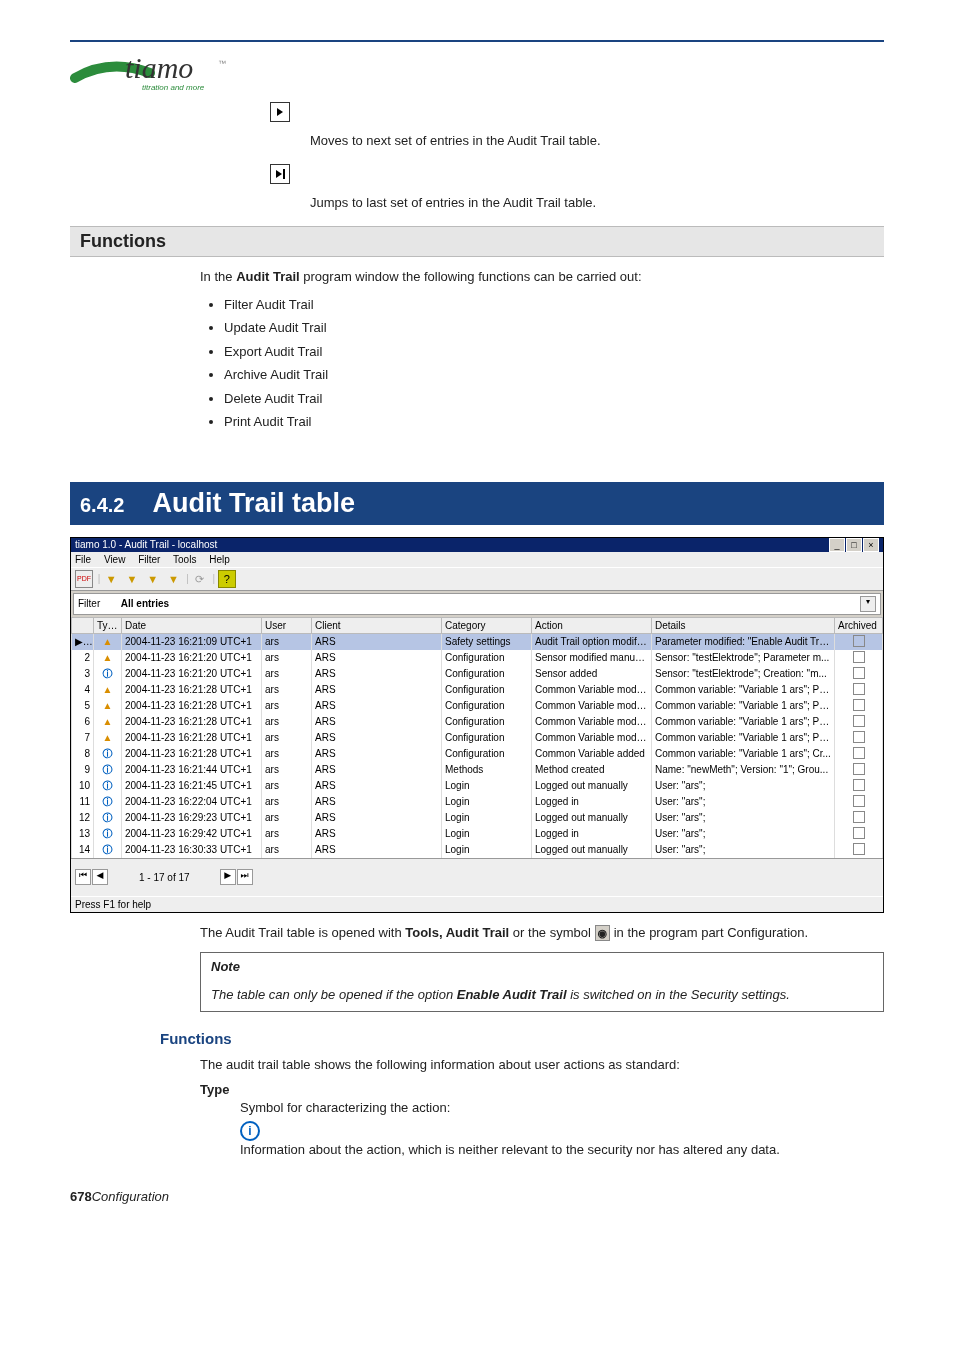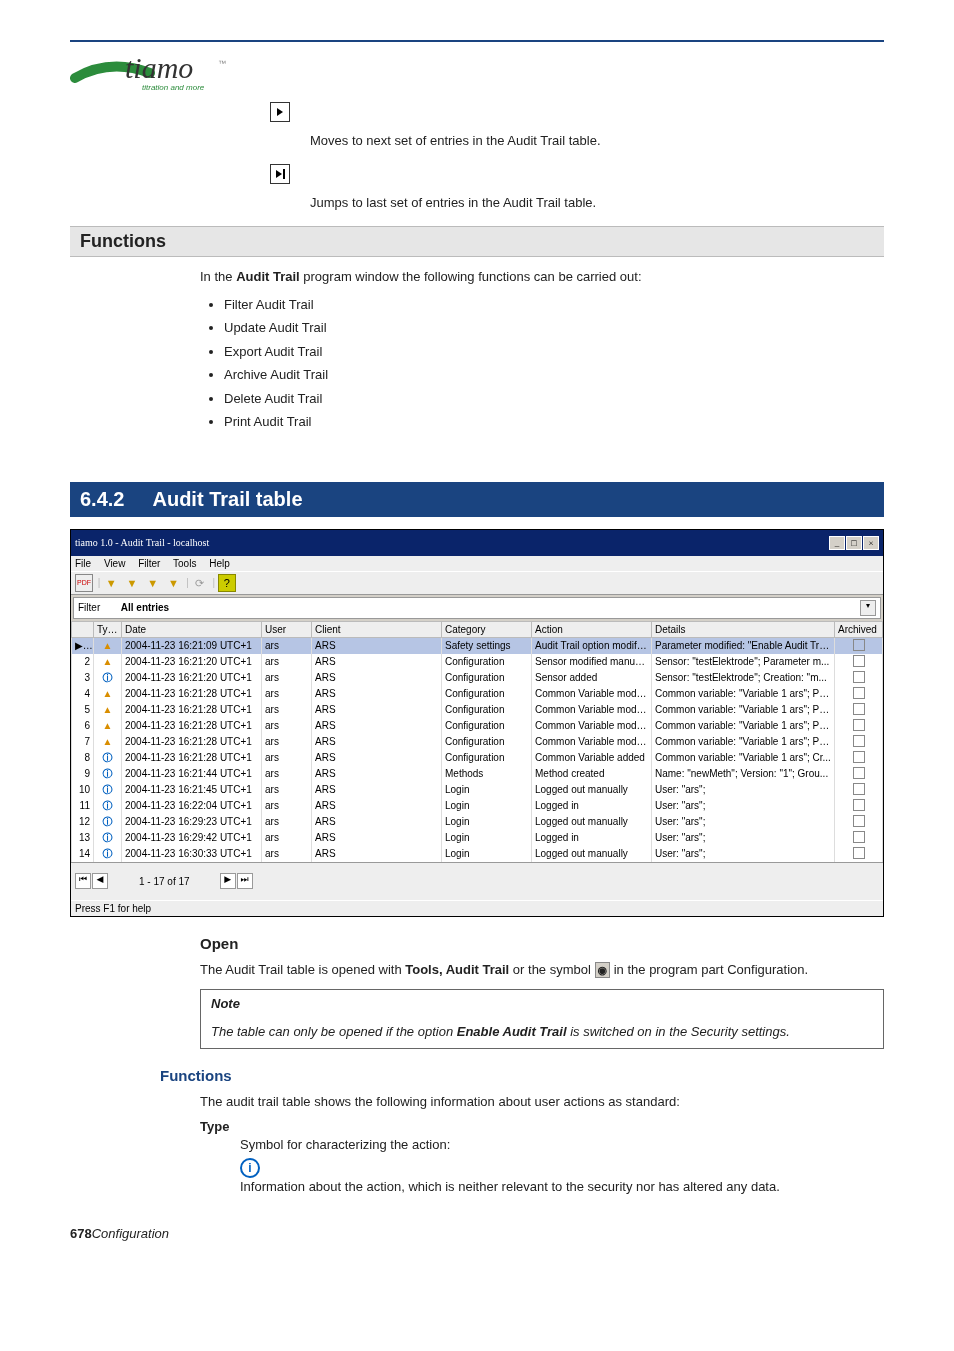--- a/index.html
+++ b/index.html
@@ -91,39 +91,38 @@
     margin-bottom: 12px;
   }
   .h2-num .num {
     font-weight: bold;
     font-size: 20px;
     margin-right: 28px;
     font-family: Arial, sans-serif;
   }
   .h2-num .title {
     font-weight: bold;
-    font-size: 20px;
+    font-size: 27px;
     font-family: Arial, sans-serif;
   }
   .screenshot {
     margin: 10px 0;
     border: 1px solid #000;
     font-family: Tahoma, Arial, sans-serif;
     font-size: 10px;
     color: #000;
     background: #d4d0c8;
   }
   .titlebar {
     background: #0a246a;
     color: #fff;
-    padding: 6px 4px;
+    padding: 0 4px;
     display: flex;
     justify-content: space-between;
     align-items: center;
-    font-family: Liberation Serif, serif;
   }
   .titlebar .wbtns span {
     display:inline-block;
     width:14px;height:12px;
     background:#d4d0c8;
     border:1px solid #fff;
     margin-left:1px;
     text-align:center;
     font-size:9px;
     color:#000;
@@ -547,21 +546,20 @@
       <span class="pbtn">⏮</span>
       <span class="pbtn">◀</span>
       <span style="margin:12px 30px;">1 - 17 of 17</span>
       <span class="pbtn">▶</span>
       <span class="pbtn">⏭</span>
       <span style="flex:1"></span>
     </div>
     <div class="statusbar">Press F1 for help</div>
   </div>
 
-  <div class="sub-h">Open</div>
   <div class="body-text">
     <p>
       <span>The Audit Trail table is opened with </span><b>Tools, Audit Trail</b><span> or the symbol </span><span class="inline-icon"><span class="eye">◉</span></span><span> in the program part Configuration.</span>
     </p>
   </div>
 
   <div class="note-box">
     <div class="nt">Note</div>
     <div class="nb">
       <span>The table can only be opened if the option </span><b>Enable Audit Trail</b><span> is switched on in the Security settings.</span>

